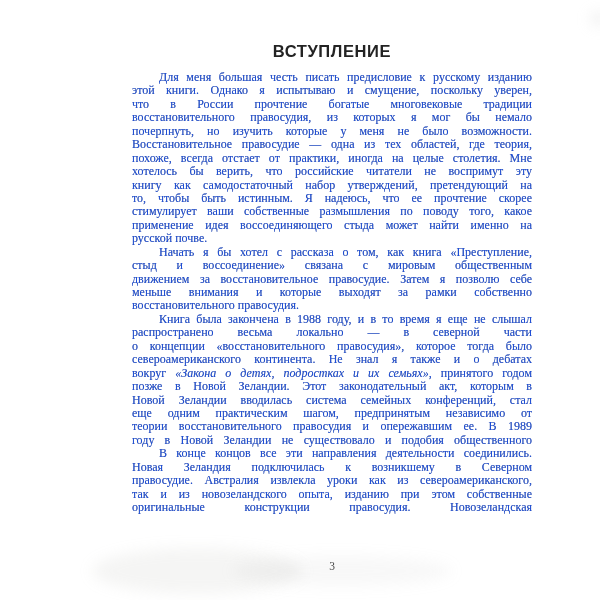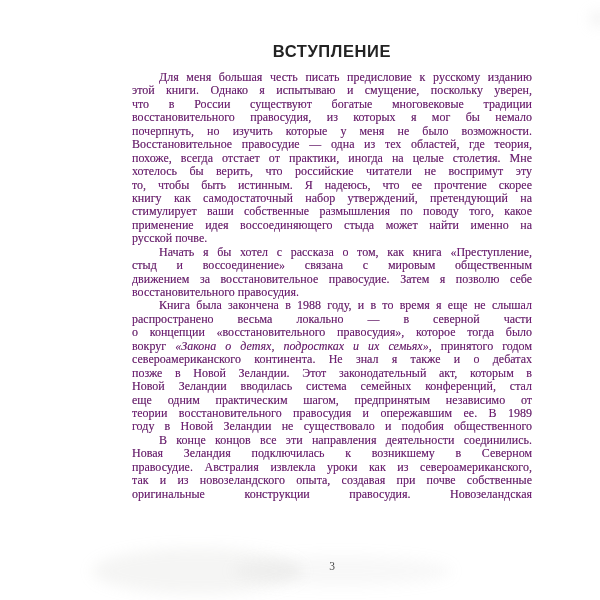--- a/index.html
+++ b/index.html
@@ -29,21 +29,21 @@
     font-size: 16.5px;
     letter-spacing: 0.6px;
     color: #232323;
   }
   .text-block {
     position: absolute;
     left: 100px;
     top: 71px;
     width: 400px;
     font-size: 12px;
-    color: #701a75;
+    color: #1d4ed8;
     text-shadow: 0 0 0.4px rgba(70,70,70,0.55);
   }
   .line {
     height: 13.45px;
     line-height: 13.45px;
     text-align: justify;
     text-align-last: justify;
     -moz-text-align-last: justify;
     overflow: hidden;
   }
@@ -86,58 +86,59 @@
 
 <div class="sheet">
 
   <div class="title">ВСТУПЛЕНИЕ</div>
 
   <div class="text-block">
 
     <div>
       <div class="line indent">Для меня большая честь писать предисловие к русскому изданию</div>
       <div class="line">этой книги. Однако я испытываю и смущение, поскольку уверен,</div>
-      <div class="line">что в России существуют богатые многовековые традиции</div>
+      <div class="line">что в России прочтение богатые многовековые традиции</div>
       <div class="line">восстановительного правосудия, из которых я мог бы немало</div>
       <div class="line">почерпнуть, но изучить которые у меня не было возможности.</div>
       <div class="line">Восстановительное правосудие — одна из тех областей, где теория,</div>
       <div class="line">похоже, всегда отстает от практики, иногда на целые столетия. Мне</div>
       <div class="line">хотелось бы верить, что российские читатели не воспримут эту</div>
+      <div class="line">книгу как самодостаточный набор утверждений, претендующий на</div>
       <div class="line">то, чтобы быть истинным. Я надеюсь, что ее прочтение скорее</div>
-      <div class="line">книгу как самодостаточный набор утверждений, претендующий на</div>
       <div class="line">стимулирует ваши собственные размышления по поводу того, какое</div>
       <div class="line">применение идея воссоединяющего стыда может найти именно на</div>
       <div class="line end">русской почве.</div>
     </div>
 
     <div>
       <div class="line indent">Начать я бы хотел с рассказа о том, как книга «Преступление,</div>
       <div class="line">стыд и воссоединение» связана с мировым общественным</div>
       <div class="line">движением за восстановительное правосудие. Затем я позволю себе</div>
+      <div class="line">меньше внимания и которые выходят за рамки собственно</div>
       <div class="line end">восстановительного правосудия.</div>
     </div>
 
     <div>
       <div class="line indent">Книга была закончена в 1988 году, и в то время я еще не слышал</div>
       <div class="line">распространено весьма локально — в северной части</div>
       <div class="line">о концепции «восстановительного правосудия», которое тогда было</div>
+      <div class="line">североамериканского континента. Не знал я также и о дебатах</div>
       <div class="line"><span>вокруг </span><span class="italic">«Закона о детях, подростках и их семьях»</span><span>, принятого годом</span></div>
-      <div class="line">североамериканского континента. Не знал я также и о дебатах</div>
       <div class="line">позже в Новой Зеландии. Этот законодательный акт, которым в</div>
       <div class="line">Новой Зеландии вводилась система семейных конференций, стал</div>
       <div class="line">еще одним практическим шагом, предпринятым независимо от</div>
       <div class="line">теории восстановительного правосудия и опережавшим ее. В 1989</div>
       <div class="line">году в Новой Зеландии не существовало и подобия общественного</div>
     </div>
 
     <div>
       <div class="line indent">В конце концов все эти направления деятельности соединились.</div>
       <div class="line">Новая Зеландия подключилась к возникшему в Северном</div>
       <div class="line">правосудие. Австралия извлекла уроки как из североамериканского,</div>
-      <div class="line">так и из новозеландского опыта, создавая при почве собственные</div>
+      <div class="line">так и из новозеландского опыта, изданию при этом собственные</div>
       <div class="line">оригинальные конструкции правосудия. Новозеландская</div>
     </div>
 
   </div>
 
   <div class="pagenum">3</div>
 
   <div class="artifact artifact-1"></div>
   <div class="artifact artifact-2"></div>
   <div class="artifact artifact-3"></div>

